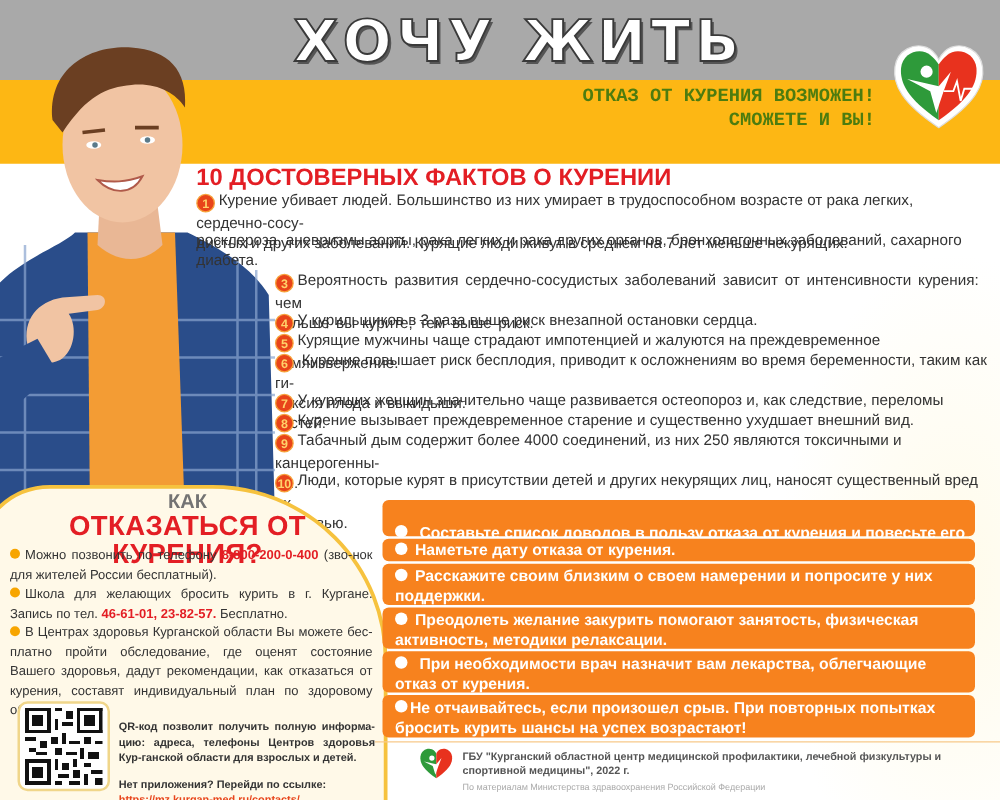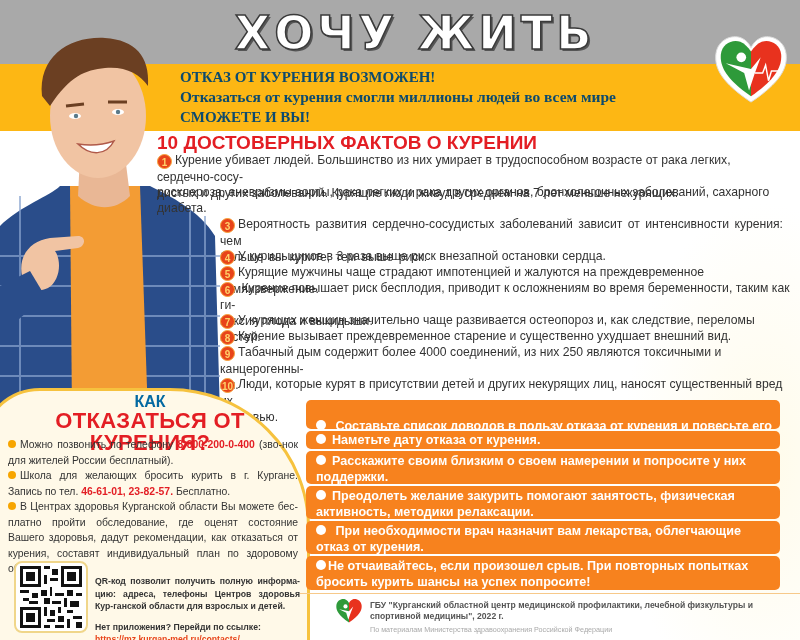--- a/index.html
+++ b/index.html
@@ -9,22 +9,22 @@
   .header-band { position: absolute; left: 0; top: 0; width: 800px; height: 64px; background: #a9a9a9; }
   .main-title {
     position: absolute; left: 120px; top: 4px; width: 590px; height: 58px;
     text-align: center; font-family: "DejaVu Sans", sans-serif; font-weight: bold;
     font-size: 46px; letter-spacing: 4px; color: #ffffff;
     -webkit-text-stroke: 1.5px #3a3a3a;
     text-shadow: 2px 2px 0 #555;
     line-height: 58px;
   }
   .yellow-band { position: absolute; left: 0; top: 64px; width: 800px; height: 67px; background: #fdb714; }
-  .banner-text { position: absolute; left: 180px; top: 68px; width: 520px; text-align: left; color: #0c4a6e;
-    font-family: Liberation Serif, serif; font-weight: bold; }
+  .banner-text { position: absolute; left: 180px; top: 68px; width: 520px; text-align: right; color: #4d7c0f;
+    font-family: Liberation Mono, monospace; font-weight: bold; }
   .banner-text .l1 { font-size: 15px; line-height: 19px; }
   .banner-text .l2 { font-size: 15.5px; line-height: 20px; }
   .banner-text .l3 { font-size: 15px; line-height: 20px; }
 
   .logo { position: absolute; left: 712px; top: 34px; width: 78px; height: 72px; }
 
   
   .person { position: absolute; left: 0; top: 36px; width: 220px; height: 380px; overflow: hidden; }
 
   .facts { position: absolute; left: 157px; top: 134px; width: 635px; }
@@ -33,21 +33,21 @@
   .num { display: inline-block; width: 15px; height: 15px; border-radius: 50%; background: #e8441a;
     color: #ffd26a; font-size: 10px; font-weight: bold; text-align: center; line-height: 15px;
     margin-right: 3px; vertical-align: -2px; border: 1px solid #f7a23a; }
 
   
   .quit-box {
     position: absolute; left: -20px; top: 388px; width: 330px; height: 270px;
     background: #fff9e8; border: 3px solid #f6c23e; border-radius: 60px 140px 0 0;
   }
   .quit-title1 { position: absolute; left: 0; top: 393px; width: 300px; text-align: center;
-    color: #0369a1; font-weight: bold; font-size: 16px; line-height: 18px; }
+    color: #737373; font-weight: bold; font-size: 16px; line-height: 18px; }
   .quit-title2 { position: absolute; left: 0; top: 410px; width: 300px; text-align: center;
     color: #e31e24; font-weight: bold; font-size: 22px; line-height: 22px; letter-spacing: 0.3px; }
   .quit-items { position: absolute; left: 8px; top: 437px; width: 290px; font-size: 10.4px; line-height: 15.5px; color: #333; }
   .quit-items p { text-align: justify; }
   .dot { display: inline-block; width: 8px; height: 8px; border-radius: 50%; background: #f7a500; margin-right: 4px; vertical-align: 0; }
   .red-b { color: #e31e24; font-weight: bold; }
 
   .qr-frame { position: absolute; left: 14px; top: 561px; width: 74px; height: 72px; border: 2px solid #f0d68a; border-radius: 8px; background: #fff; }
   .qr { position: absolute; left: 20px; top: 566px; width: 62px; height: 62px; }
   .qr-text { position: absolute; left: 95px; top: 575px; width: 205px; font-size: 8.7px; line-height: 12.5px; font-weight: bold; color: #333; text-align: justify; }
@@ -67,21 +67,20 @@
 </style>
 </head>
 <body>
 
 <div class="header-band"></div>
 <div class="main-title">ХОЧУ ЖИТЬ ДОЛГО!</div>
 
 <div class="yellow-band"></div>
 <div class="banner-text">
   <div class="l1">ОТКАЗ ОТ КУРЕНИЯ ВОЗМОЖЕН!</div>
-  <div class="l2">Отказаться от курения смогли миллионы людей во всем мире</div>
   <div class="l3">СМОЖЕТЕ И ВЫ!</div>
 </div>
 
 <svg class="logo" viewBox="0 0 80 74">
   <path d="M40 70 C10 50 2 35 4 20 C6 6 20 0 30 4 C35 6 38 10 40 14 C42 10 45 6 50 4 C60 0 74 6 76 20 C78 35 70 50 40 70Z" fill="#fff" stroke="#ddd" stroke-width="1"></path>
   <path d="M40 64 C14 46 8 33 9 21 C10 10 21 5 29 8 C34 10 37 14 40 18 Z" fill="#2e9a3a"></path>
   <path d="M40 64 C66 46 72 33 71 21 C70 10 59 5 51 8 C46 10 43 14 40 18 Z" fill="#e8321e"></path>
   <circle cx="30" cy="24" r="5" fill="#fff"></circle>
   <path d="M14 30 L40 36 L50 24 L44 40 L38 58 L33 40 Z" fill="#fff"></path>
   <polyline points="44,40 52,40 55,32 58,48 61,38 70,38" fill="none" stroke="#fff" stroke-width="1.5"></polyline>
@@ -245,21 +244,21 @@
 <div class="tip" style="top:451px; height:33px; line-height:16px;">
   <span class="wdot"></span><span>Расскажите своим близким о своем намерении и попросите у них поддержки.</span>
 </div>
 <div class="tip" style="top:486px; height:33px; line-height:16px;">
   <span class="wdot"></span><span>Преодолеть желание закурить помогают занятость, физическая активность, методики релаксации.</span>
 </div>
 <div class="tip" style="top:521px; height:33px; line-height:16px;">
   <span class="wdot"></span>&nbsp;<span>При необходимости врач назначит вам лекарства, облегчающие отказ от курения.</span>
 </div>
 <div class="tip" style="top:556px; height:34px; line-height:16px;">
-  <span class="wdot" style="margin-right:2px;"></span><span>Не отчаивайтесь, если произошел срыв. При повторных попытках бросить курить шансы на успех попросите!</span>
+  <span class="wdot" style="margin-right:2px;"></span><span>Не отчаивайтесь, если произошел срыв. При повторных попытках бросить курить шансы на успех возрастают!</span>
 </div>
 
 <div class="footer-line"></div>
 <svg class="footer-logo" viewBox="0 0 80 74">
   <path d="M40 70 C10 50 2 35 4 20 C6 6 20 0 30 4 C35 6 38 10 40 14 Z" fill="#2e9a3a"></path>
   <path d="M40 70 C70 50 78 35 76 20 C74 6 60 0 50 4 C45 6 42 10 40 14 Z" fill="#e8321e"></path>
   <circle cx="30" cy="24" r="6" fill="#fff"></circle>
   <path d="M12 32 L40 38 L52 24 L45 42 L38 62 L32 42 Z" fill="#fff"></path>
 </svg>
 <div class="footer-org">ГБУ "Курганский областной центр медицинской  профилактики, лечебной физкультуры и спортивной медицины", 2022 г.</div>

